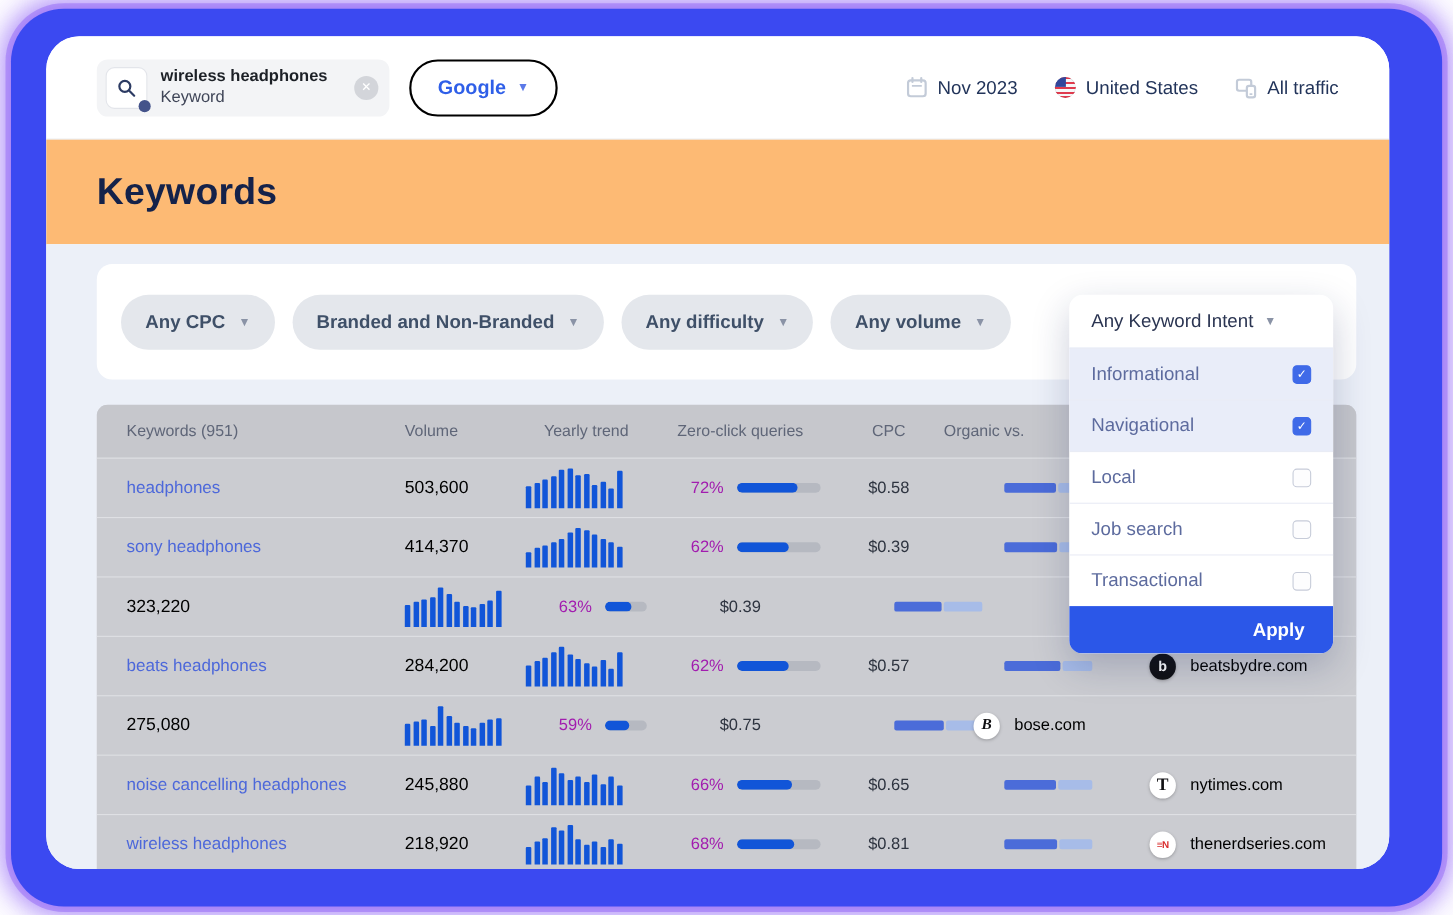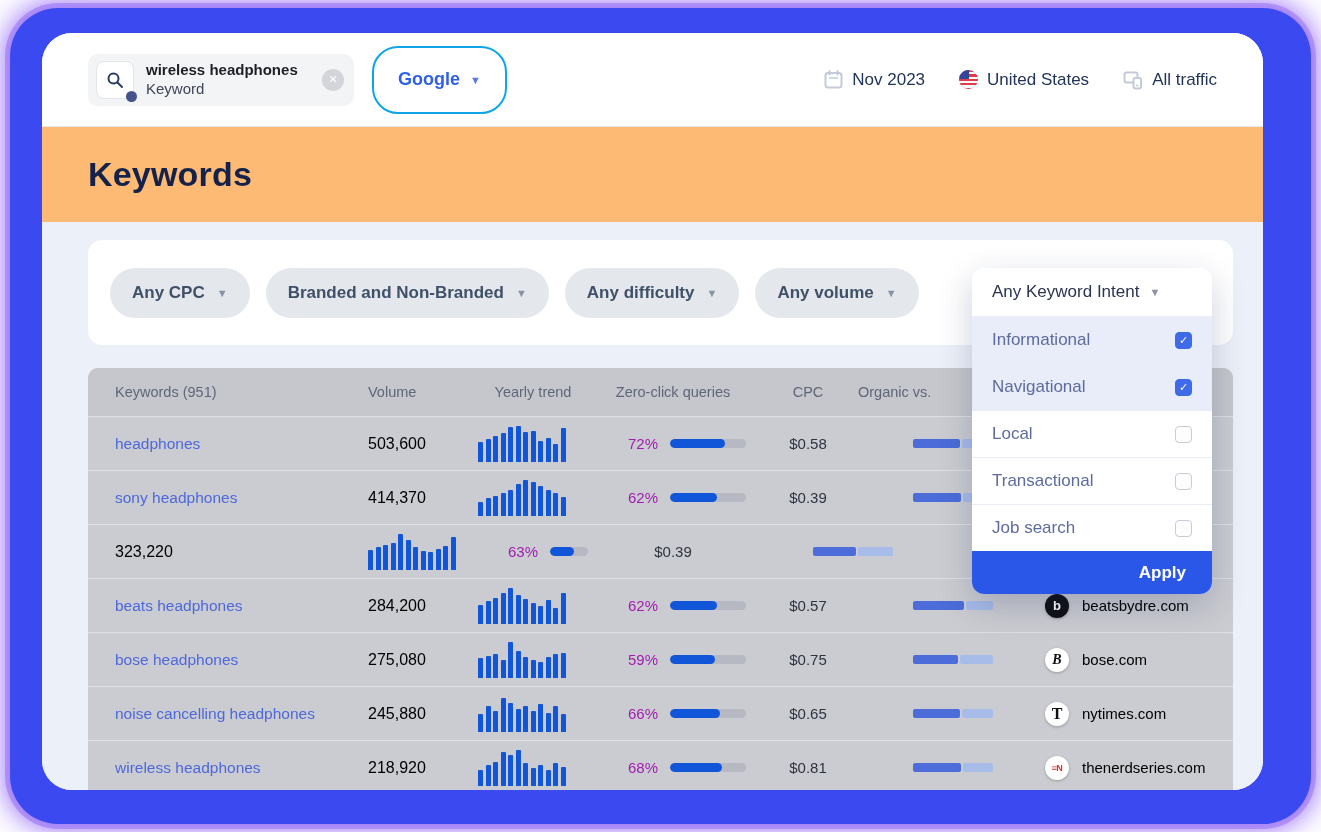--- a/index.html
+++ b/index.html
@@ -16,21 +16,21 @@
 
   
   .topbar { height:94px; flex:0 0 94px; display:flex; align-items:center; padding:0 46px; background:#fff; border-bottom:1px solid #e7e8ec; }
   .search-box { position:relative; display:flex; align-items:center; width:266px; height:52px; background:#f3f4f6; border-radius:10px; padding:0 10px 0 8px; }
   .search-iconbox { position:relative; width:38px; height:38px; background:#fff; border:1px solid #e3e5ea; border-radius:8px; display:flex; align-items:center; justify-content:center; flex:0 0 38px; }
   .search-dot { position:absolute; right:-4px; bottom:-4px; width:11px; height:11px; border-radius:50%; background:#44538a; }
   .search-texts { margin-left:12px; line-height:1.25; overflow:hidden; }
   .search-value { font-size:15px; font-weight:700; color:#1c2026; white-space:nowrap; }
   .search-label { font-size:15px; color:#3f4557; }
   .clear-btn { margin-left:auto; width:22px; height:22px; border-radius:50%; background:#d3d5da; color:#fff; display:flex; align-items:center; justify-content:center; font-size:11px; font-weight:700; cursor:pointer; flex:0 0 22px; }
-  .google-btn { margin-left:18px; height:68px; padding:0 24px; border:2px solid #0ea5e9; border-radius:26px; background:#fff; display:flex; align-items:center; gap:10px; font-size:18px; font-weight:700; color:#2f5fe8; cursor:pointer; }
+  .google-btn { margin-left:18px; height:52px; padding:0 24px; border:2px solid #000000; border-radius:26px; background:#fff; display:flex; align-items:center; gap:10px; font-size:18px; font-weight:700; color:#2f5fe8; cursor:pointer; }
   .caret { font-size:11px; color:#5b79e8; }
   .topbar-right { margin-left:auto; display:flex; align-items:center; gap:34px; }
   .meta-item { display:flex; align-items:center; gap:9px; font-size:17px; color:#22345a; }
   .flag { width:19px; height:19px; border-radius:50%; overflow:hidden; position:relative;
           background:repeating-linear-gradient(180deg,#e03a4d 0 2.2px,#f6f7f8 2.2px 4.4px); box-shadow:inset 0 0 0 .5px rgba(0,0,0,.12); }
   .flag::after { content:""; position:absolute; left:0; top:0; width:9.5px; height:9px; background:#31469b; }
 
   
   .page-head { flex:0 0 95px; background:#fdba74; display:flex; align-items:center; padding:0 46px; }
   .page-title { font-size:34px; font-weight:700; color:#14224a; letter-spacing:.2px; }
@@ -302,21 +302,20 @@
                   <div class="org-seg1" style="width: 65%;"></div>
                   <div class="org-seg2" style="width: 35%;"></div>
                 </div>
               </div>
               <div class="td domain-cell">
                 <span class="favicon beats">b</span>
                 <span class="domain-text">beatsbydre.com</span>
               </div>
             </div>
             <div class="tr">
-              <div class="td"><span class="kw-link">bose headphones</span></div>
               <div class="td vol">275,080</div>
               <div class="td">
                 <div class="trend-chart">
                   <div class="trend-bar" style="height: 55%;"></div>
                   <div class="trend-bar" style="height: 60%;"></div>
                   <div class="trend-bar" style="height: 66%;"></div>
                   <div class="trend-bar" style="height: 50%;"></div>
                   <div class="trend-bar" style="height: 100%;"></div>
                   <div class="trend-bar" style="height: 74%;"></div>
                   <div class="trend-bar" style="height: 58%;"></div>
@@ -435,25 +434,25 @@
           </div>
           <div class="dd-item checked">
             <span>Navigational</span>
             <span class="checkbox on">✓</span>
           </div>
           <div class="dd-item">
             <span>Local</span>
             <span class="checkbox"></span>
           </div>
           <div class="dd-item">
+            <span>Job search</span>
+            <span class="checkbox"></span>
+          </div>
+          <div class="dd-item">
             <span>Transactional</span>
-            <span class="checkbox"></span>
-          </div>
-          <div class="dd-item">
-            <span>Job search</span>
             <span class="checkbox"></span>
           </div>
         </div>
       <div class="apply-btn">
         <span>Apply</span>
       </div>
     </div>
 
   </div>
 </div>

